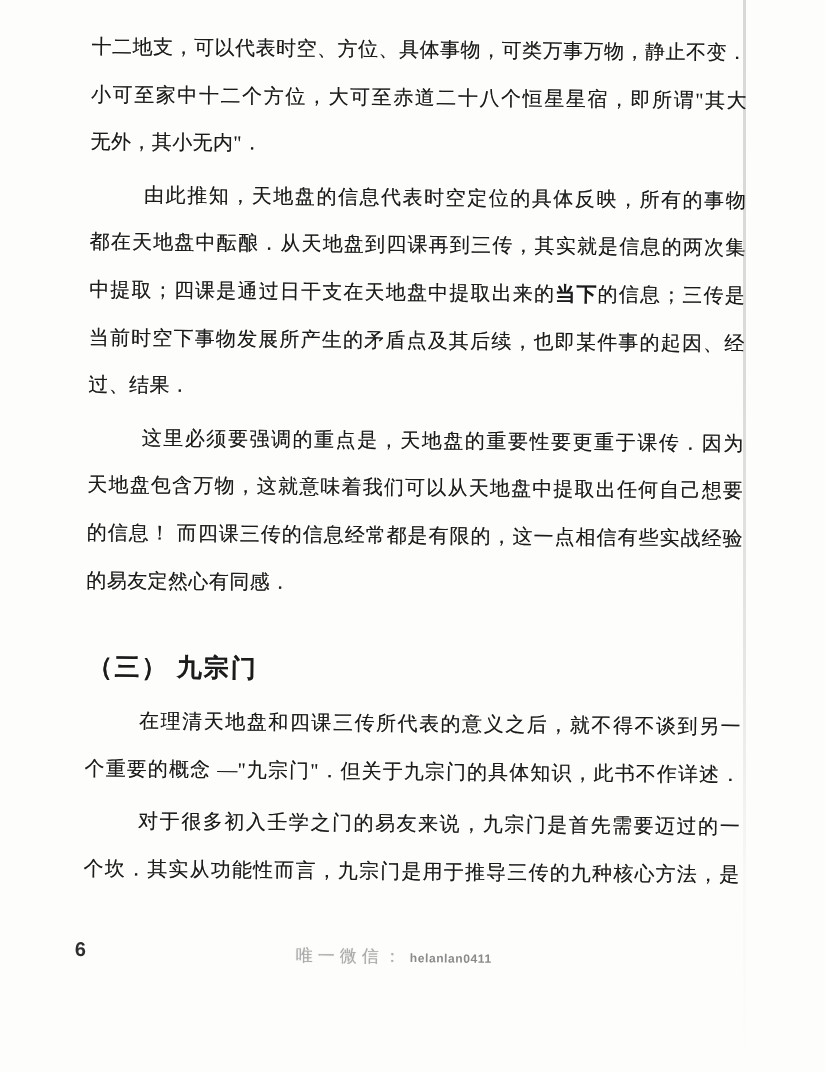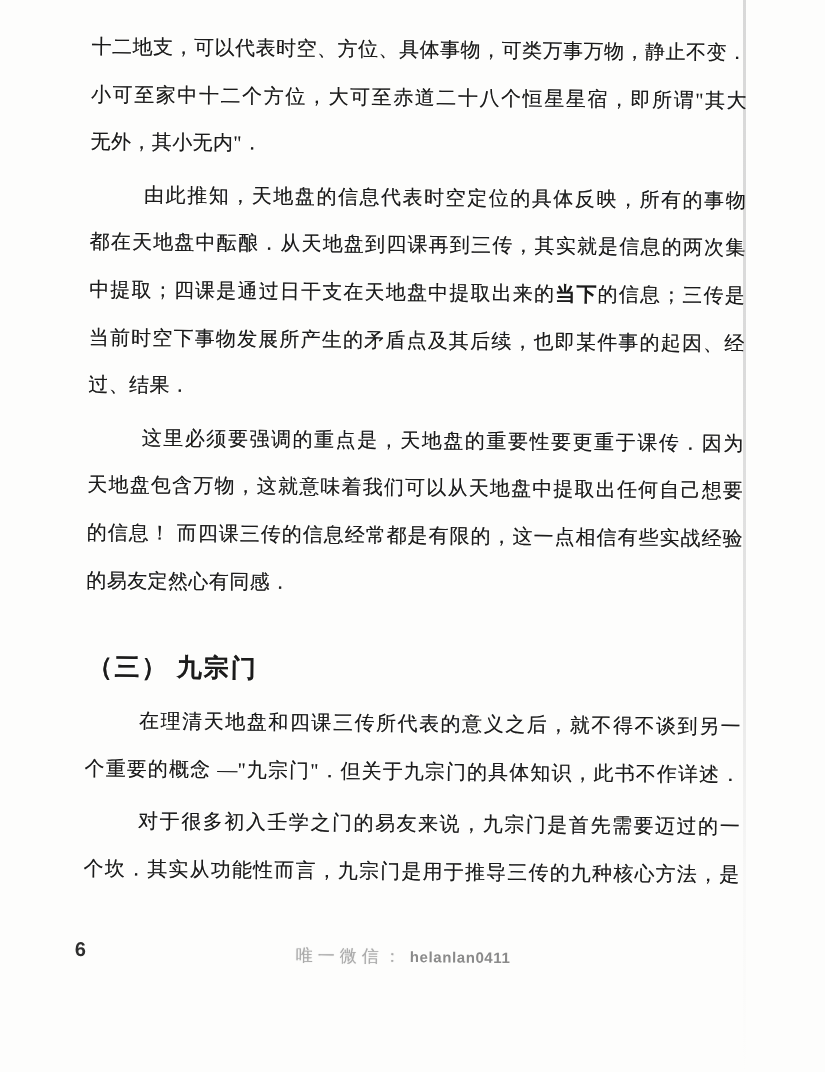--- a/index.html
+++ b/index.html
@@ -81,21 +81,21 @@
     white-space: nowrap;
     font-size: 17px;
   }
   .wm-cn {
     color: #ababab;
     letter-spacing: 5px;
     text-shadow: 0 0 1px rgba(190,190,190,.8);
   }
   .wm-id {
     color: #8a8a8a;
-    font-size: 15px;
+    font-size: 12px;
     font-weight: 600;
     letter-spacing: .6px;
     margin-left: 4px;
   }
 </style>
 </head>
 <body>
 
 <div class="page">
   <div class="scan-line"></div>

